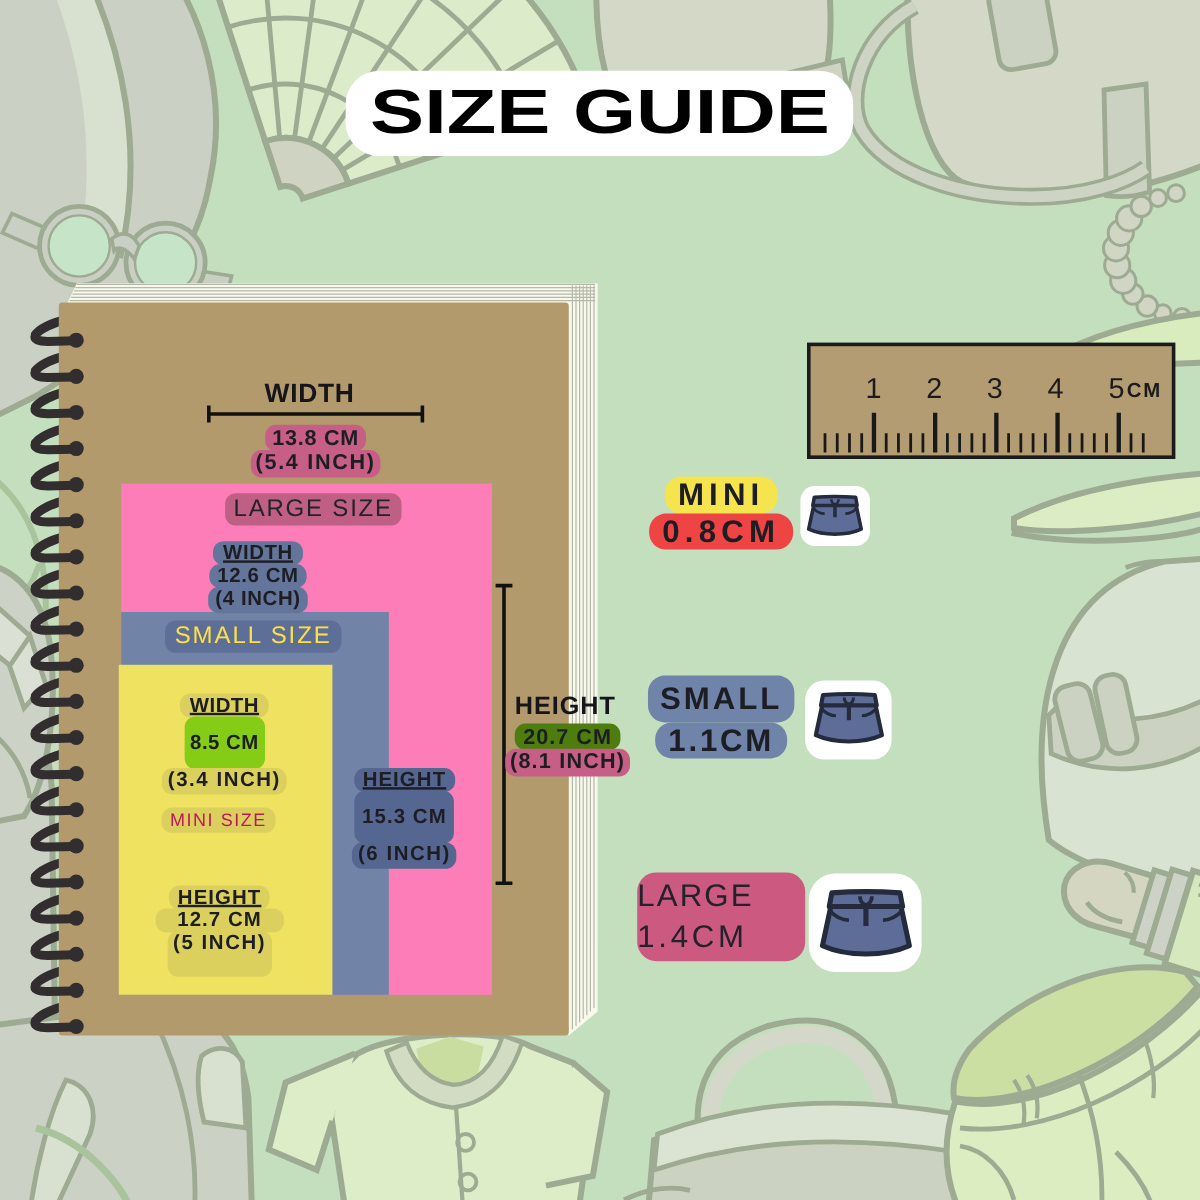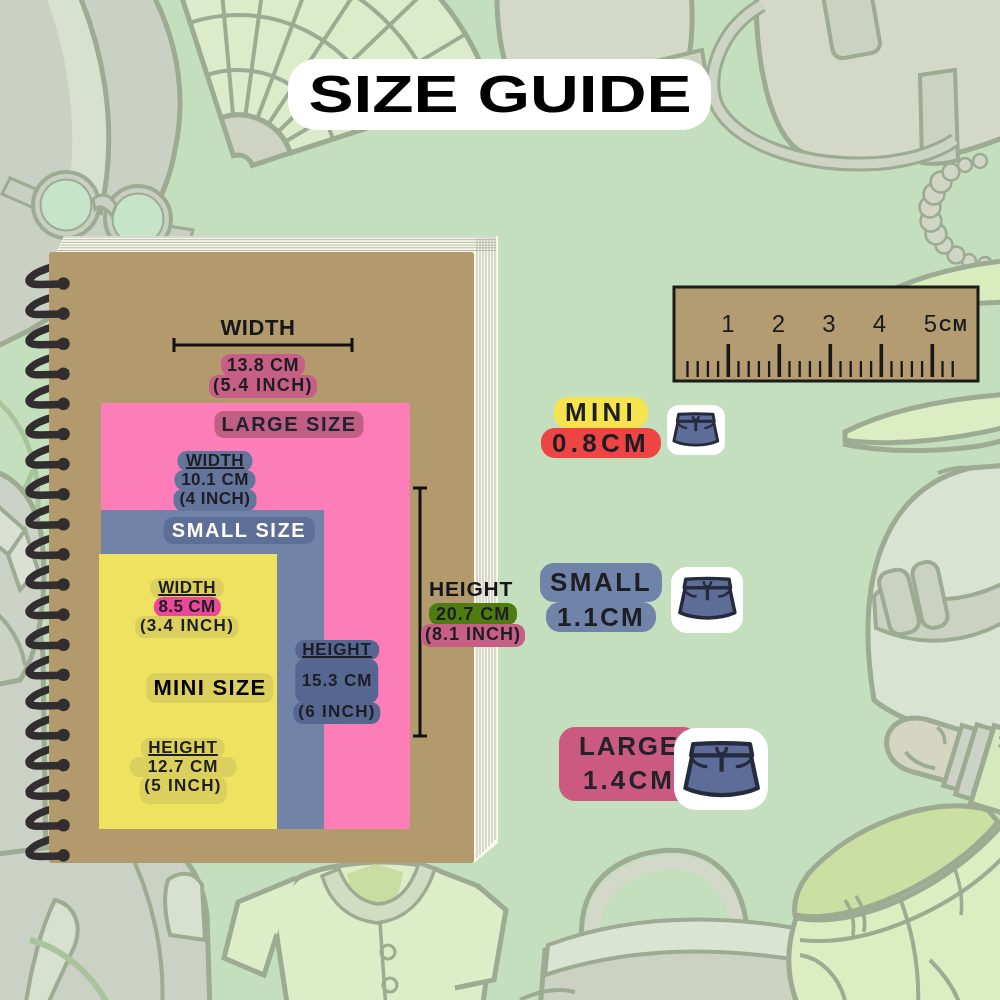--- a/index.html
+++ b/index.html
@@ -3,22 +3,22 @@
 <meta charset="utf-8">
 <style>
   html,body { margin:0; padding:0; }
   #stage { position:relative; width:1000px; height:1000px; overflow:hidden;
            background:#c4dfbe; font-family:"Liberation Sans", sans-serif; }
   .abs { position:absolute; }
   .badge { position:absolute; display:flex; flex-direction:column; align-items:center;
             transform:translateX(-50%); }
   .badge span { display:block; border-radius:9px; font-weight:bold; color:#1d1d24;
                 white-space:nowrap; text-align:center; line-height:1.18; }
-  .plabel { position:absolute; transform:translateX(-50%); border-radius:9px; font-weight:bold;
-             color:#22222a; white-space:nowrap; text-align:center;margin-left:28px; }
+  .plabel { position:absolute; transform:translateX(-50%); border-radius:9px; font-weight:normal;
+             color:#22222a; white-space:nowrap; text-align:left; }
 </style>
 </head>
 <body>
 <div id="stage">
 
 <svg class="abs" width="1000" height="1000" viewBox="0 0 1000 1000" style="left:0;top:0">
 
   <g>
     <path d="M-40,-40 L130,-40 C170,10 190,80 175,150 C160,240 80,300 30,330 L0,345 C-20,330 -40,300 -60,240 Z" fill="#cad0c3" stroke="#9cab92" stroke-width="5"></path>
     <path d="M60,-40 C100,30 120,110 105,200 L60,235 C85,140 70,40 30,-40 Z" fill="#d8e1cf" stroke="none"></path>
@@ -259,38 +259,38 @@
 
 <div class="badge" style="left:263px;top:354px;font-size:18px;letter-spacing:0.6px">
   <span style="background:#c75e85;padding:1px 6px 0">13.8 CM</span>
   <span style="background:#c75e85;padding:0 4px 2px;margin-top:-1px;letter-spacing:1.4px">(5.4 INCH)</span>
 </div>
 
 <div class="plabel" style="left:261px;top:411px;background:#c05f84;font-size:20px;letter-spacing:1.5px;padding:2px 7px">LARGE SIZE</div>
 
 <div class="badge" style="left:215px;top:451px;font-size:17px;letter-spacing:0.5px;line-height:1.1">
   <span style="background:#64759c;padding:0 8px;text-decoration:underline 2px">WIDTH</span>
-  <span style="background:#64759c;padding:0 7px;margin-top:-1px">10.1 CM</span>
+  <span style="background:#64759c;padding:0 7px;margin-top:-1px">12.6 CM</span>
   <span style="background:#64759c;padding:0 6px 2px;margin-top:-1px">(4 INCH)</span>
 </div>
 
-<div class="plabel" style="left:211px;top:517px;background:#5d6f96;font-size:20px;letter-spacing:1.6px;padding:2px 8px;color:#ffffff">SMALL SIZE</div>
+<div class="plabel" style="left:211px;top:517px;background:#5d6f96;font-size:20px;letter-spacing:1.6px;padding:2px 8px;color:#fde047">SMALL SIZE</div>
 
 <div class="badge" style="left:187px;top:578px;font-size:17px;letter-spacing:0.4px;line-height:1.1">
   <span style="background:#dbcf5e;padding:0 8px;text-decoration:underline 2px">WIDTH</span>
-  <span style="background:#ec4899;padding:0 5px;margin-top:-1px">8.5 CM</span>
+  <span style="background:#84cc16;padding:12px 5px;margin-top:-1px">8.5 CM</span>
   <span style="background:#dbcf5e;padding:0 5px 2px;margin-top:-1px;letter-spacing:1.3px">(3.4 INCH)</span>
 </div>
 
-<div class="plabel" style="left:182px;top:673px;background:#dbcf5e;font-size:22px;letter-spacing:1.3px;padding:2px 7px;color:#000000">MINI SIZE</div>
+<div class="plabel" style="left:182px;top:673px;background:#dbcf5e;font-size:15px;letter-spacing:1.3px;padding:2px 7px;color:#be185d">MINI SIZE</div>
 
 <div class="badge" style="left:183px;top:738px;font-size:17px;letter-spacing:0.9px;line-height:1.1">
   <span style="background:#dbcf5e;padding:0 7px;text-decoration:underline 2px">HEIGHT</span>
   <span style="background:#dbcf5e;padding:0 18px;margin-top:-1px">12.7 CM</span>
-  <span style="background:#dbcf5e;padding:0 5px 8px;margin-top:-1px;letter-spacing:1.3px">(5 INCH)</span>
+  <span style="background:#dbcf5e;padding:0 5px 18px;margin-top:-1px;letter-spacing:1.3px">(5 INCH)</span>
 </div>
 
 <div class="badge" style="left:337px;top:640px;font-size:17px;letter-spacing:0.9px;line-height:1.1">
   <span style="background:#556690;padding:0 7px;text-decoration:underline 2px">HEIGHT</span>
   <span style="background:#556690;padding:12px 6px;margin-top:-1px">15.3 CM</span>
   <span style="background:#556690;padding:0 5px 2px;margin-top:-1px;letter-spacing:1.3px">(6 INCH)</span>
 </div>
 
 <svg class="abs" width="24" height="260" viewBox="0 0 24 260" style="left:408px;top:482px">
   <line x1="12" y1="6" x2="12" y2="254" stroke="#111" stroke-width="3"></line>

